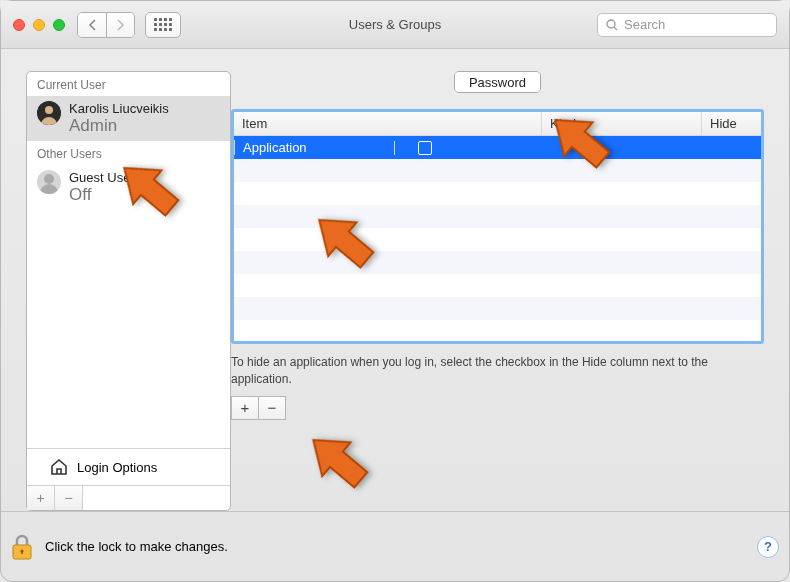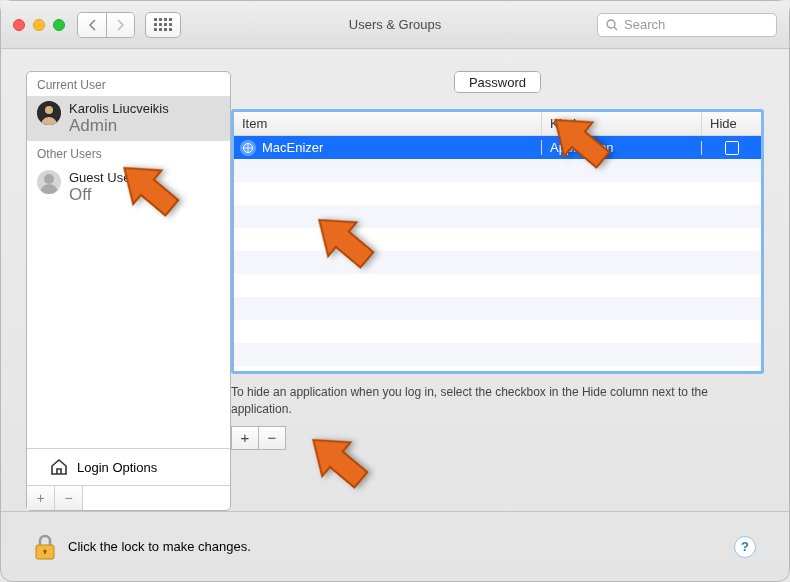--- a/index.html
+++ b/index.html
@@ -79,41 +79,41 @@
 .sfoot button{width:28px;height:24px;border:none;background:linear-gradient(#fdfdfd,#efefef);border-right:1px solid #d0d0d0;color:#888;font-size:14px;}
 
 .main{flex:1;display:flex;flex-direction:column;}
 .tabs{align-self:center; display:flex; height:22px; border-radius:5px; overflow:hidden; border:1px solid #aaa; margin-bottom:16px;}
 .tab{padding:0 14px;display:flex;align-items:center;font-size:13px;background:#fff;color:#222;}
 .tab.sel{background:linear-gradient(#5cb3ff,#2a8eff);color:#fff;}
 .tab + .tab{border-left:1px solid #aaa;}
 .mhead{font-size:14px;color:#222;margin-bottom:8px;}
 .table{
   border:3px solid #7fb8f2; border-radius:3px; background:#fff;
-  height:265px; display:flex; flex-direction:column;
+  height:235px; display:flex; flex-direction:column;
 }
 .th{display:flex; background:linear-gradient(#fbfbfb,#ececec); border-bottom:1px solid #d7d7d7;}
 .th span{padding:4px 8px; font-size:13px; color:#333;}
 .c-item{flex:1;}
 .c-kind{width:160px; border-left:1px solid #d7d7d7;}
 .c-hide{width:60px; border-left:1px solid #d7d7d7;}
 .tr{display:flex; height:23px; align-items:center;}
 .tr.sel{background:#176fff;color:#fff;}
 .tr .c-item{flex:1;display:flex;align-items:center;gap:6px;padding-left:6px;}
 .tr .c-kind{width:160px;padding-left:8px;}
 .tr .c-hide{width:60px;display:flex;justify-content:center;}
 .appicon{width:16px;height:16px;border-radius:50%;background:#5aa0ff;display:flex;align-items:center;justify-content:center;color:#fff;font-size:10px;}
 .hidebox{width:14px;height:14px;border:1px solid #fff;border-radius:2px;background:transparent;}
 .tbody{flex:1;background:repeating-linear-gradient(#fff 0 23px,#f4f6fb 23px 46px);}
 .mhint{font-size:12px;color:#444;margin-top:10px;line-height:1.4;}
 .addrem{display:flex;margin-top:8px;}
 .addrem button{width:28px;height:24px;border:1px solid #b6b6b6;background:linear-gradient(#fdfdfd,#efefef);font-size:15px;color:#444;}
 .addrem button + button{margin-left:-1px;}
 
-.footer{height:70px;border-top:1px solid #c4c4c4;display:flex;align-items:center;padding:0 33px;gap:12px;position:relative;}
+.footer{height:70px;border-top:1px solid #c4c4c4;display:flex;align-items:center;padding:0 10px;gap:12px;position:relative;}
 .lock{width:22px;height:28px;}
 .helpbtn{margin-left:auto;width:22px;height:22px;border-radius:50%;border:1px solid #9ac1e8;background:#fff;color:#2a73c2;font-weight:bold;display:flex;align-items:center;justify-content:center;}
 
 .arrow{position:absolute;pointer-events:none;z-index:50;}
 .arrow svg{filter:drop-shadow(2px 3px 3px rgba(0,0,0,.35));}
 </style>
 </head>
 <body>
 
 <div class="window">
@@ -205,29 +205,20 @@
        <div class="tab">Password</div>
      </div>
      <div class="table">
        <div class="th">
          <span class="c-item">Item</span>
          <span class="c-kind">Kind</span>
          <span class="c-hide">Hide</span>
        </div>
        <div class="tbody">
          <div class="tr sel">
-           <div class="c-item">
-             <div class="appicon">
-               <svg width="10" height="10" viewBox="0 0 10 10">
-                      <circle cx="5" cy="5" r="4.5" fill="none" stroke="#fff" stroke-width="1"></circle>
-                      <path d="M5 1v8M1 5h8" stroke="#fff" stroke-width="0.8"></path>
-                    </svg>
-             </div>
-             <span>MacEnizer</span>
-           </div>
            <div class="c-kind">Application</div>
            <div class="c-hide">
                   <div class="hidebox"></div>
                 </div>
          </div>
        </div>
      </div>
      <div class="mhint">To hide an application when you log in, select the checkbox in the Hide column next to the application.</div>
      <div class="addrem">
        <button>+</button>

